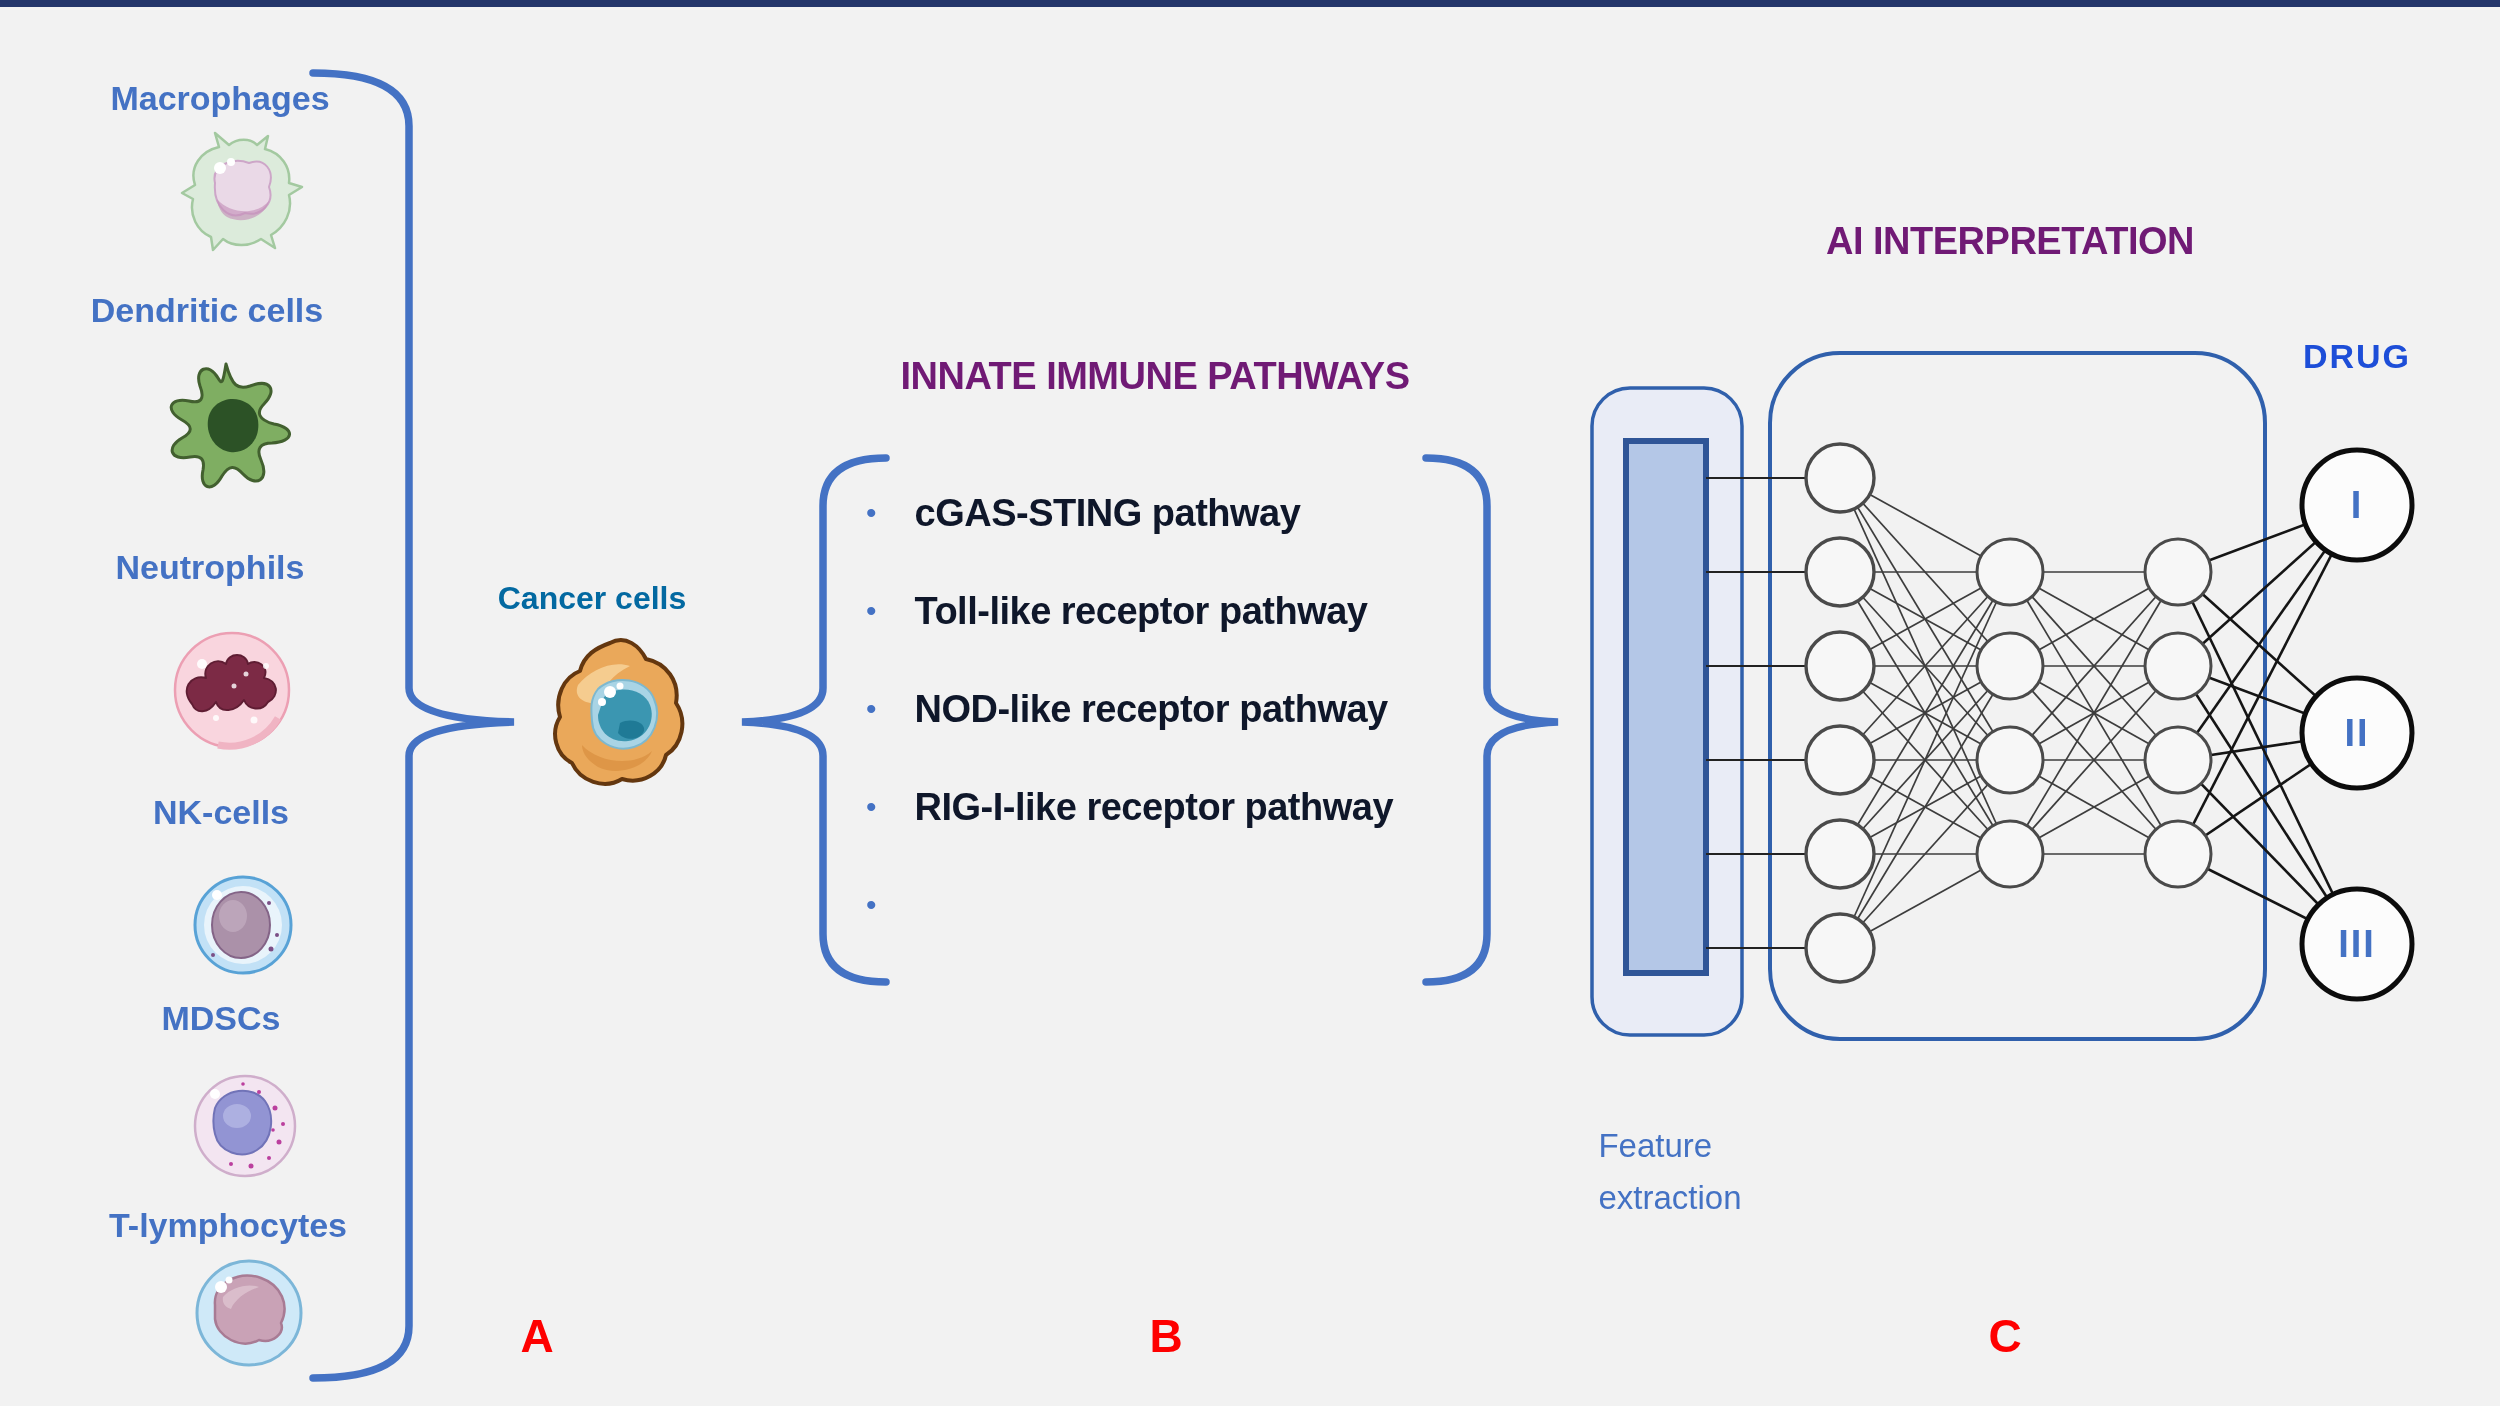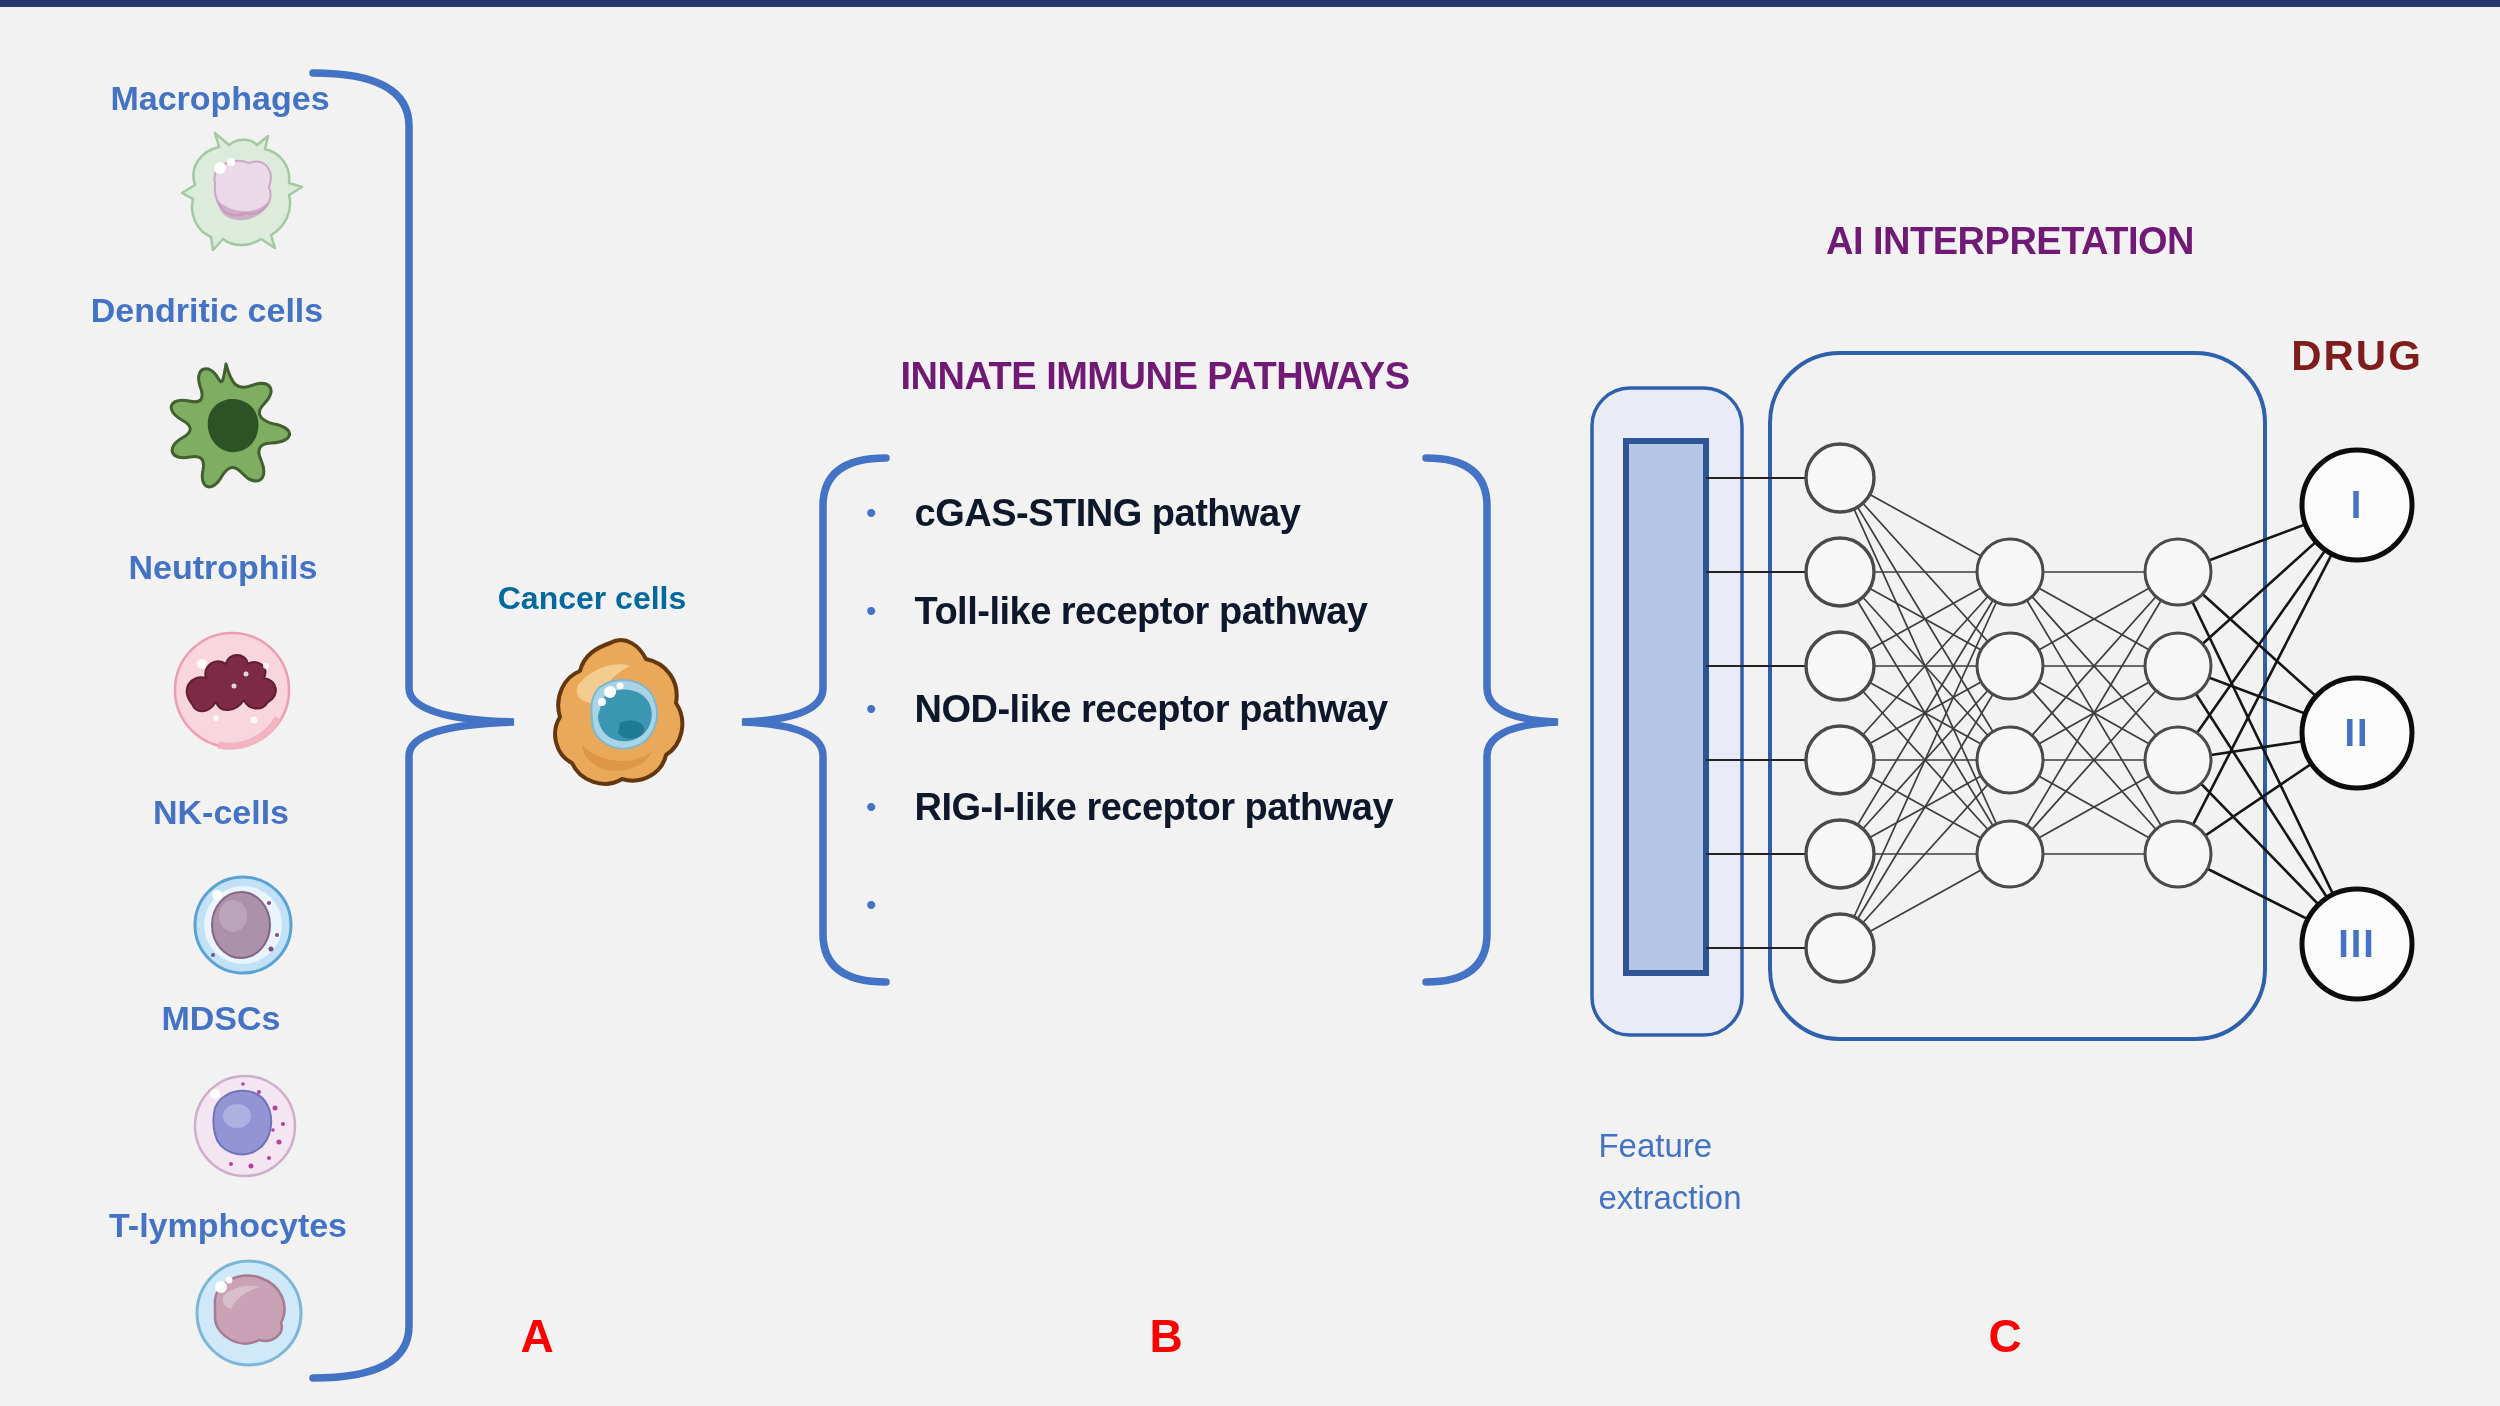--- a/index.html
+++ b/index.html
@@ -7,21 +7,21 @@
     position:relative;width:2500px;height:1406px;overflow:hidden;
     background:#f2f2f2;
     font-family:"Liberation Sans", sans-serif;
   }
   #topbar{position:absolute;left:0;top:0;width:2500px;height:7px;background:#24366b;}
   #diagram{position:absolute;left:0;top:0;}
   .txt{position:absolute;transform:translate(-50%,-50%);white-space:nowrap;}
   .cell-label{font-size:34px;font-weight:bold;color:#4472c4;}
   .cancer-label{font-size:32px;font-weight:bold;color:#0369a1;}
   .purple-title{font-size:38px;font-weight:bold;color:#701a75;letter-spacing:-0.5px;}
-  .drug-title{font-size:42px;font-weight:bold;color:#7f1d1d;letter-spacing:2px;text-align:center;}
+  .drug-title{font-size:34px;font-weight:bold;color:#1d4ed8;letter-spacing:2px;text-align:center;}
   .caption{font-size:33px;color:#4472c4;line-height:52px;}
   .output-label{font-size:38px;font-weight:bold;color:#4472c4;letter-spacing:2px;}
   .panel-letter{font-size:46px;font-weight:bold;color:#fe0000;}
   .pathway-row{position:absolute;left:866px;height:56px;display:flex;align-items:center;gap:38px;}
   .pathway-bullet{font-size:30px;color:#4472c4;line-height:1;}
   .pathway-text{font-size:38px;font-weight:bold;color:#0f172a;letter-spacing:-0.5px;white-space:nowrap;}
 </style>
 </head>
 <body>
 
@@ -188,21 +188,21 @@
       <path d="M-14,-18 C0,-31 26,-26 32,-10 C38,6 28,24 10,26 C-8,28 -20,16 -20,0 Z" fill="#3b96b1"></path>
       <path d="M2,8 C14,2 28,8 26,16 C22,26 6,26 0,18 Z" fill="#1f7a96"></path>
       <circle cx="-8" cy="-23" r="6" fill="#ffffff"></circle>
       <circle cx="-16" cy="-13" r="4" fill="#ffffff"></circle>
       <circle cx="2" cy="-29" r="3.5" fill="#ffffff"></circle>
     </g>
   </svg>
 
   <div class="txt cell-label" style="left:220px;top:98px">Macrophages</div>
   <div class="txt cell-label" style="left:207px;top:310px">Dendritic cells</div>
-  <div class="txt cell-label" style="left:223px;top:567px">Neutrophils</div>
+  <div class="txt cell-label" style="left:210px;top:567px">Neutrophils</div>
   <div class="txt cell-label" style="left:221px;top:812px">NK-cells</div>
   <div class="txt cell-label" style="left:221px;top:1018px">MDSCs</div>
   <div class="txt cell-label" style="left:228px;top:1225px">T-lymphocytes</div>
 
   <div class="txt cancer-label" style="left:592px;top:598px">Cancer cells</div>
 
   <div class="txt purple-title" style="left:1155px;top:376px">INNATE IMMUNE PATHWAYS</div>
 
   <div class="pathway-row" style="top:485px">
     <span class="pathway-bullet">•</span>

